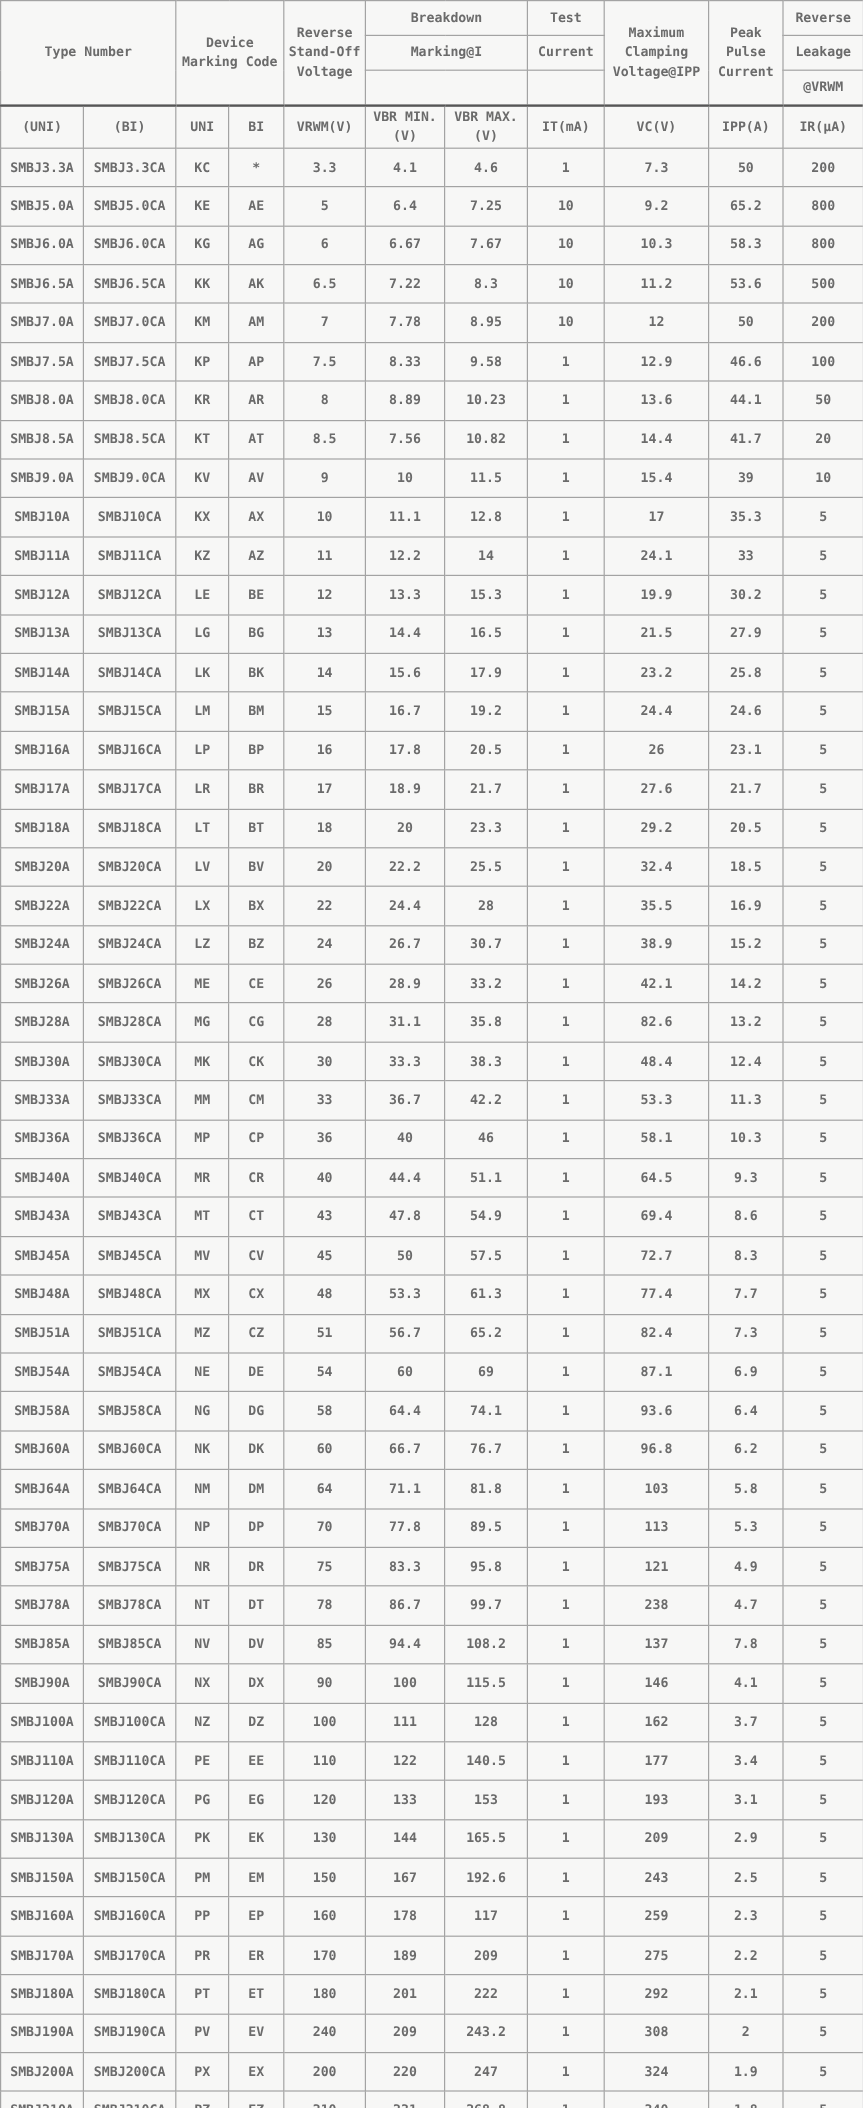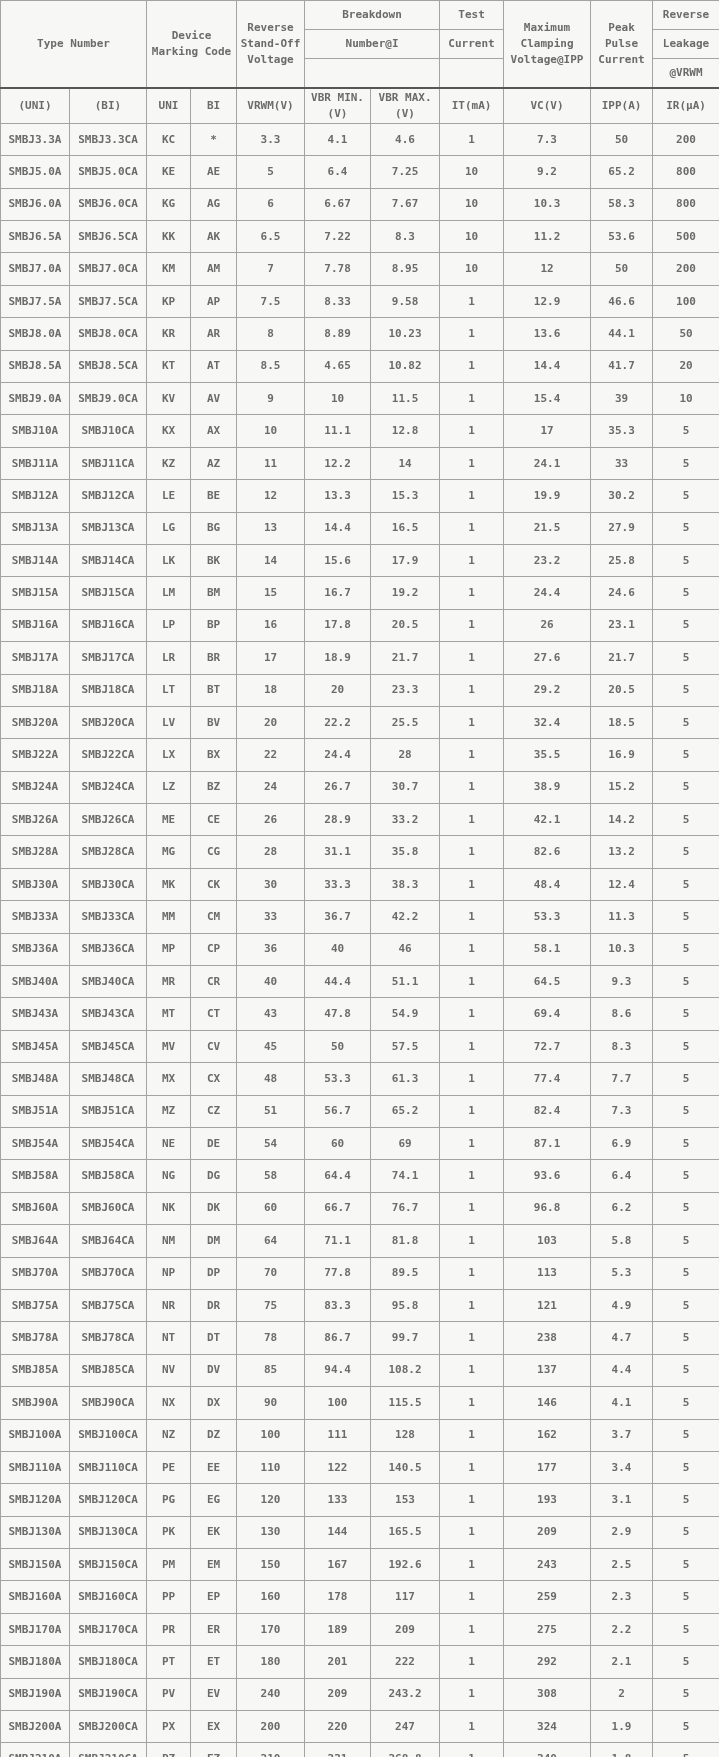--- a/index.html
+++ b/index.html
@@ -60,21 +60,21 @@
       <td colspan="2" rowspan="3">Type Number</td>
       <td colspan="2" rowspan="3">Device Marking Code</td>
       <td rowspan="3">Reverse Stand-Off Voltage</td>
       <td colspan="2">Breakdown</td>
       <td>Test</td>
       <td rowspan="3">Maximum Clamping Voltage@IPP</td>
       <td rowspan="3">Peak Pulse Current</td>
       <td>Reverse</td>
     </tr>
     <tr class="band-a">
-      <td colspan="2">Number@I</td>
+      <td colspan="2">Marking@I</td>
       <td>Current</td>
       <td>Leakage</td>
     </tr>
     <tr class="band-a">
       <td colspan="2"></td>
       <td></td>
       <td>@VRWM</td>
     </tr>
     <tr class="band-b">
       <th>(UNI)</th>
@@ -181,21 +181,21 @@
         <td>13.6</td>
         <td>44.1</td>
         <td>50</td>
       </tr>
       <tr>
         <td>SMBJ8.5A</td>
         <td>SMBJ8.5CA</td>
         <td>KT</td>
         <td>AT</td>
         <td>8.5</td>
-        <td>4.65</td>
+        <td>7.56</td>
         <td>10.82</td>
         <td>1</td>
         <td>14.4</td>
         <td>41.7</td>
         <td>20</td>
       </tr>
       <tr>
         <td>SMBJ9.0A</td>
         <td>SMBJ9.0CA</td>
         <td>KV</td>
@@ -588,21 +588,21 @@
       <tr>
         <td>SMBJ85A</td>
         <td>SMBJ85CA</td>
         <td>NV</td>
         <td>DV</td>
         <td>85</td>
         <td>94.4</td>
         <td>108.2</td>
         <td>1</td>
         <td>137</td>
-        <td>4.4</td>
+        <td>7.8</td>
         <td>5</td>
       </tr>
       <tr>
         <td>SMBJ90A</td>
         <td>SMBJ90CA</td>
         <td>NX</td>
         <td>DX</td>
         <td>90</td>
         <td>100</td>
         <td>115.5</td>

